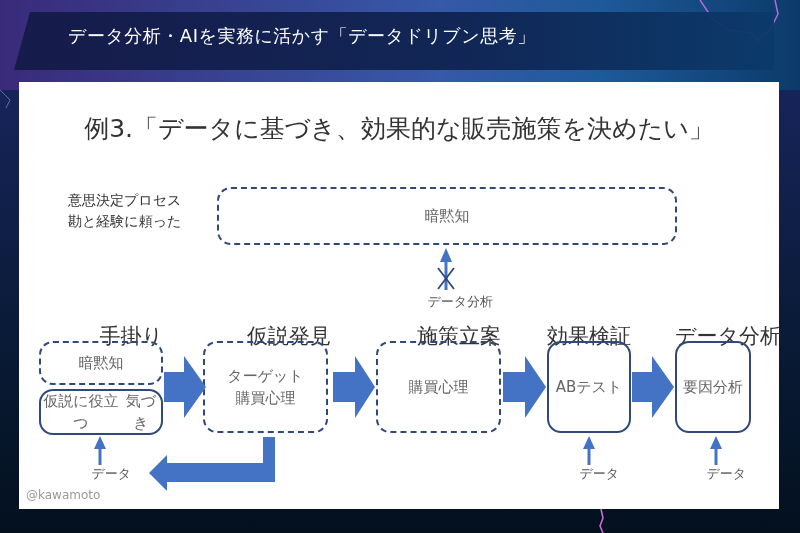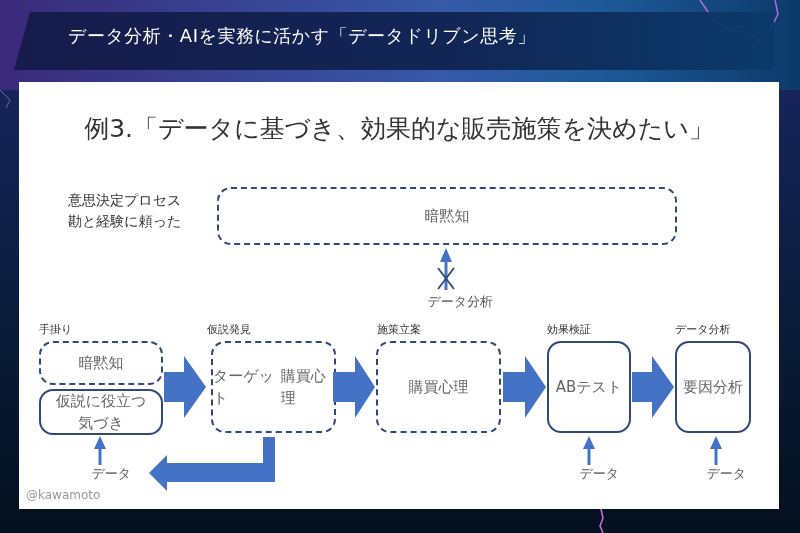--- a/index.html
+++ b/index.html
@@ -43,21 +43,21 @@
     position:absolute; border:2px dashed #2f4a7a; border-radius:14px; box-sizing:border-box;
     display:flex; align-items:center; justify-content:center; text-align:left;
     color:#666; font-size:15px; line-height:22px;
   }
   .sbox {
     position:absolute; border:2px solid #2f4a7a; border-radius:14px; box-sizing:border-box;
     display:flex; align-items:center; justify-content:center; text-align:center;
     color:#666; font-size:15px; line-height:22px;
   }
   .stage-label {
-    position:absolute; font-size:11px; color:#333; text-align:left; white-space:nowrap;
+    position:absolute; font-size:21px; color:#333; text-align:right; white-space:nowrap;
   }
   .data-label {
     position:absolute; font-size:13px; color:#555; white-space:nowrap; text-align:right;
   }
   .credit { position:absolute; left:7px; top:406px; font-size:12px; color:#999; }
   svg.arrows { position:absolute; left:0; top:0; }
 </style>
 </head>
 <body>
 
@@ -84,28 +84,28 @@
   <div class="dbox" style="left:198px; top:105px; width:460px; height:58px;">
     <span>暗黙知</span>
   </div>
 
   <div class="data-label" style="left:384px; top:211px; width:90px;">データ分析</div>
 
   <div class="stage-label" style="left:20px; top:240px; width:124px;">手掛り</div>
   <div class="dbox" style="left:20px; top:259px; width:124px; height:44px;">
     <span>暗黙知</span>
   </div>
-  <div class="sbox" style="left:20px; top:307px; width:124px; height:46px; flex-direction:column;">
+  <div class="sbox" style="left:20px; top:307px; width:124px; height:46px; ">
     <span>仮説に役立つ</span>
     <span>気づき</span>
   </div>
   <div class="data-label" style="left:52px; top:383px; width:60px;">データ</div>
 
   <div class="stage-label" style="left:188px; top:240px; width:124px;">仮説発見</div>
-  <div class="dbox" style="left:192px; top:259px; width:125px; height:92px; ">
+  <div class="dbox" style="left:184px; top:259px; width:125px; height:92px; flex-direction:column;">
     <span>ターゲット</span>
     <span>購買心理</span>
   </div>
 
   <div class="stage-label" style="left:358px; top:240px; width:124px;">施策立案</div>
   <div class="dbox" style="left:357px; top:259px; width:125px; height:92px;">
     <span>購買心理</span>
   </div>
 
   <div class="stage-label" style="left:528px; top:240px; width:84px;">効果検証</div>

